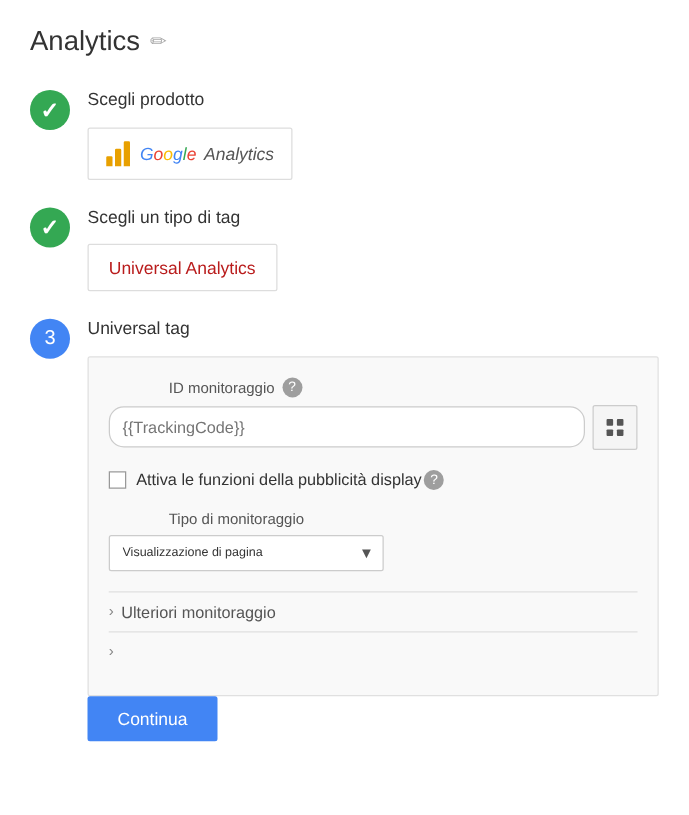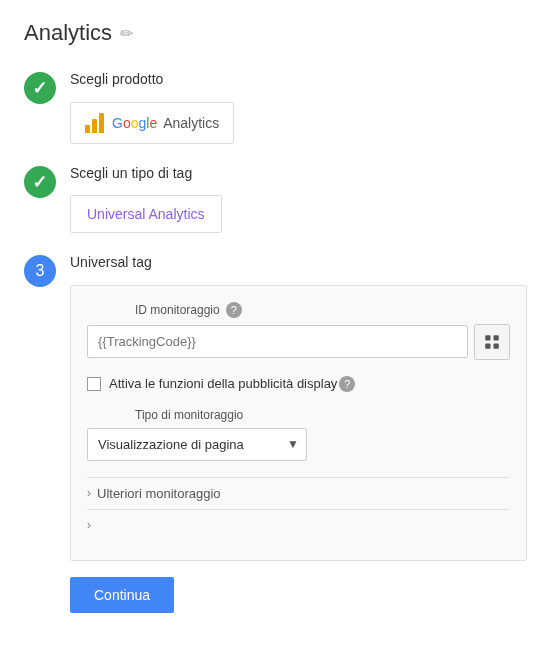--- a/index.html
+++ b/index.html
@@ -80,20 +80,21 @@
       align-items: center;
       background: #fff;
       border-radius: 2px;
     }
 
     
     .ga-logo {
       display: flex;
       align-items: center;
       gap: 4px;
+      font-style: italic;
     }
     .ga-bars {
       display: flex;
       align-items: flex-end;
       gap: 2px;
       margin-right: 4px;
     }
     .ga-bar {
       width: 5px;
       border-radius: 1px 1px 0 0;
@@ -108,21 +109,21 @@
       margin-left: 2px;
     }
 
     .universal-box {
       border: 1px solid #ddd;
       padding: 10px 16px;
       display: inline-block;
       background: #fff;
       border-radius: 2px;
       font-size: 14px;
-      color: #8b5cf6;
+      color: #b91c1c;
     }
 
     
     .step3-content {
       background: #f9f9f9;
       border: 1px solid #e0e0e0;
       padding: 16px 16px 20px 16px;
       border-radius: 2px;
       width: 100%;
     }
@@ -156,21 +157,21 @@
       gap: 6px;
       margin-bottom: 16px;
     }
     .tracking-input {
       flex: 1;
       border: 1px solid #ccc;
       padding: 8px 10px;
       font-size: 13px;
       color: #a21caf;
       background: #fff;
-      border-radius: 2px;
+      border-radius: 12px;
       outline: none;
     }
     .icon-button {
       width: 36px;
       height: 36px;
       border: 1px solid #ccc;
       background: #f5f5f5;
       display: flex;
       align-items: center;
       justify-content: center;
@@ -212,21 +213,21 @@
     }
     .select-wrapper {
       position: relative;
       display: inline-block;
       width: 220px;
     }
     .select-field {
       width: 100%;
       border: 1px solid #ccc;
       padding: 8px 28px 8px 10px;
-      font-size: 13px;
+      font-size: 10px;
       color: #333;
       background: #fff;
       border-radius: 2px;
       appearance: none;
       -webkit-appearance: none;
       cursor: pointer;
       outline: none;
     }
     .select-arrow {
       position: absolute;
@@ -257,21 +258,20 @@
     }
 
     .continue-btn {
       background: #4285f4;
       color: #fff;
       border: none;
       padding: 10px 24px;
       font-size: 14px;
       border-radius: 2px;
       cursor: pointer;
-      margin-top: 16px;
     }
   </style>
 </head>
 <body>
 
 <div class="page-title">
   <h1>Analytics</h1>
   <span class="edit-icon">✏</span>
 </div>
 

